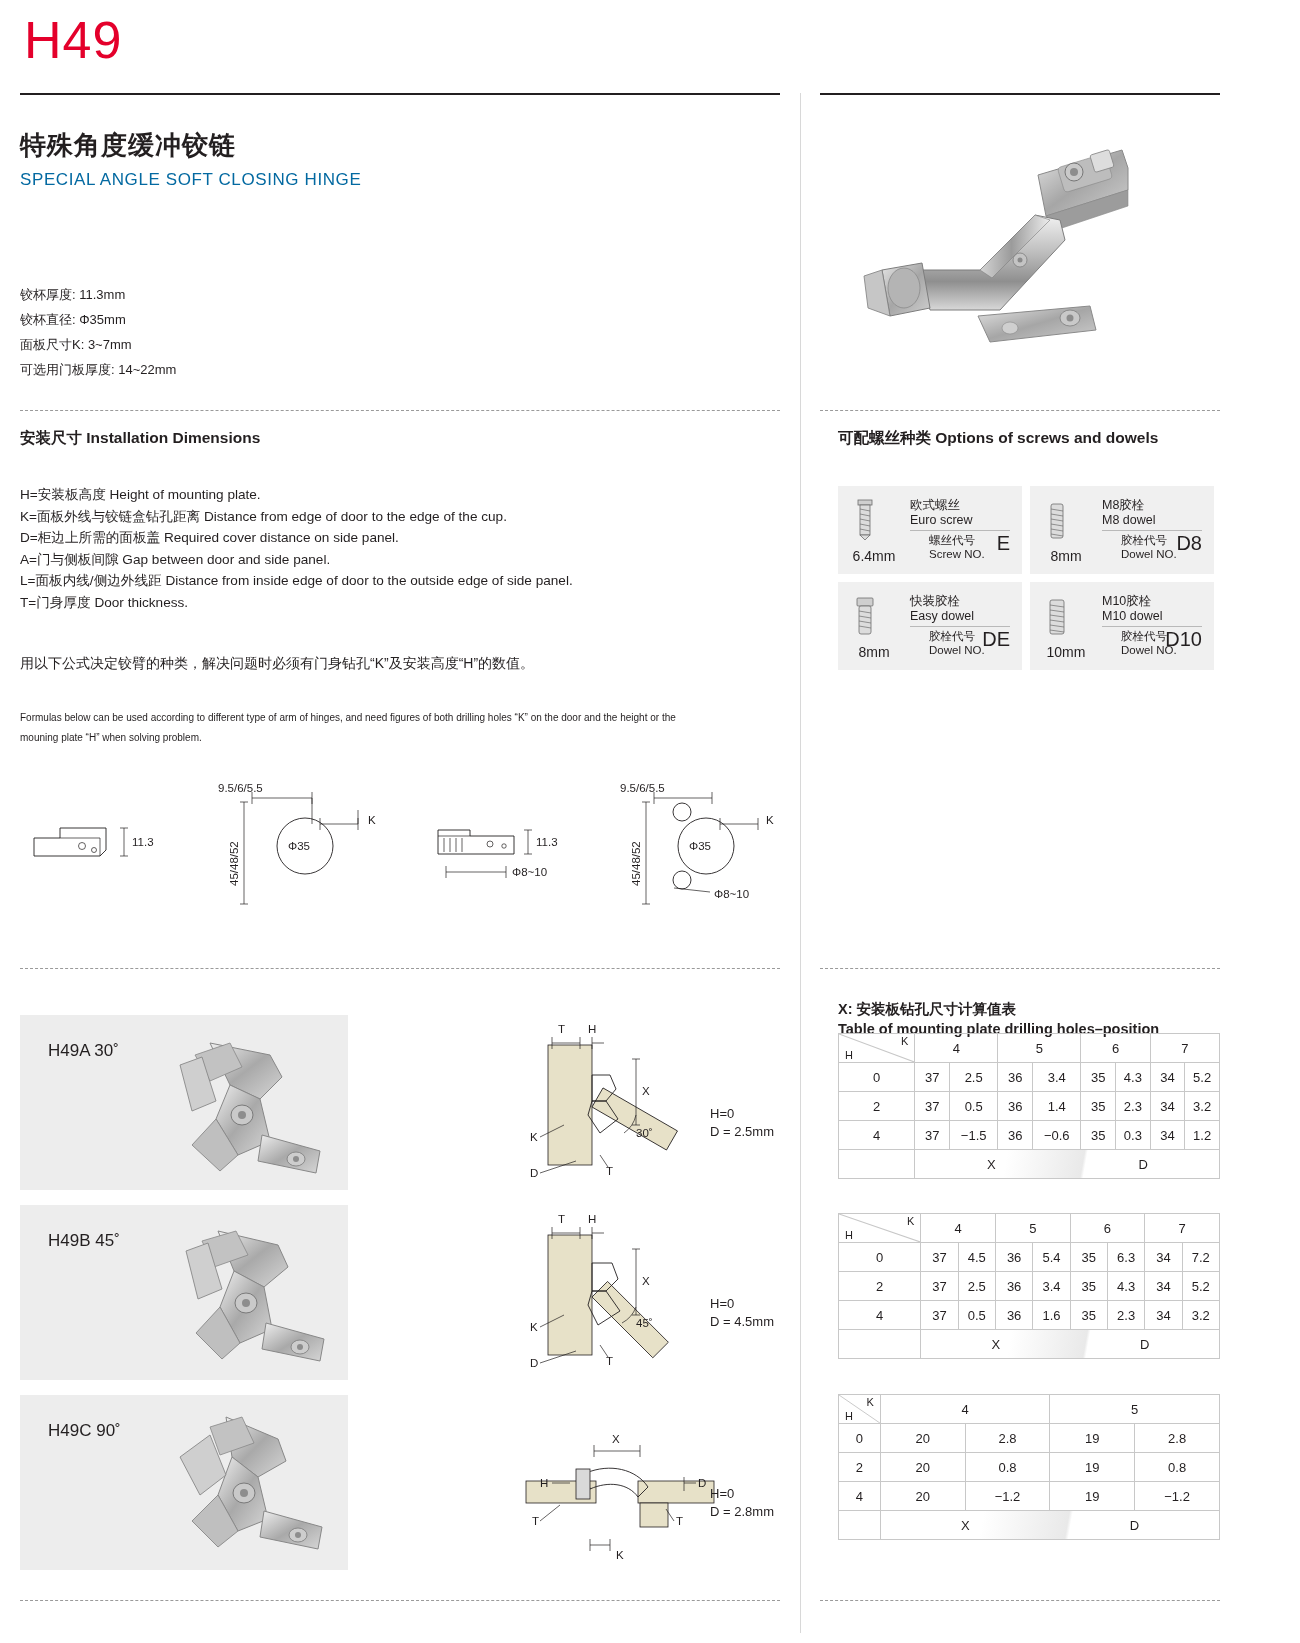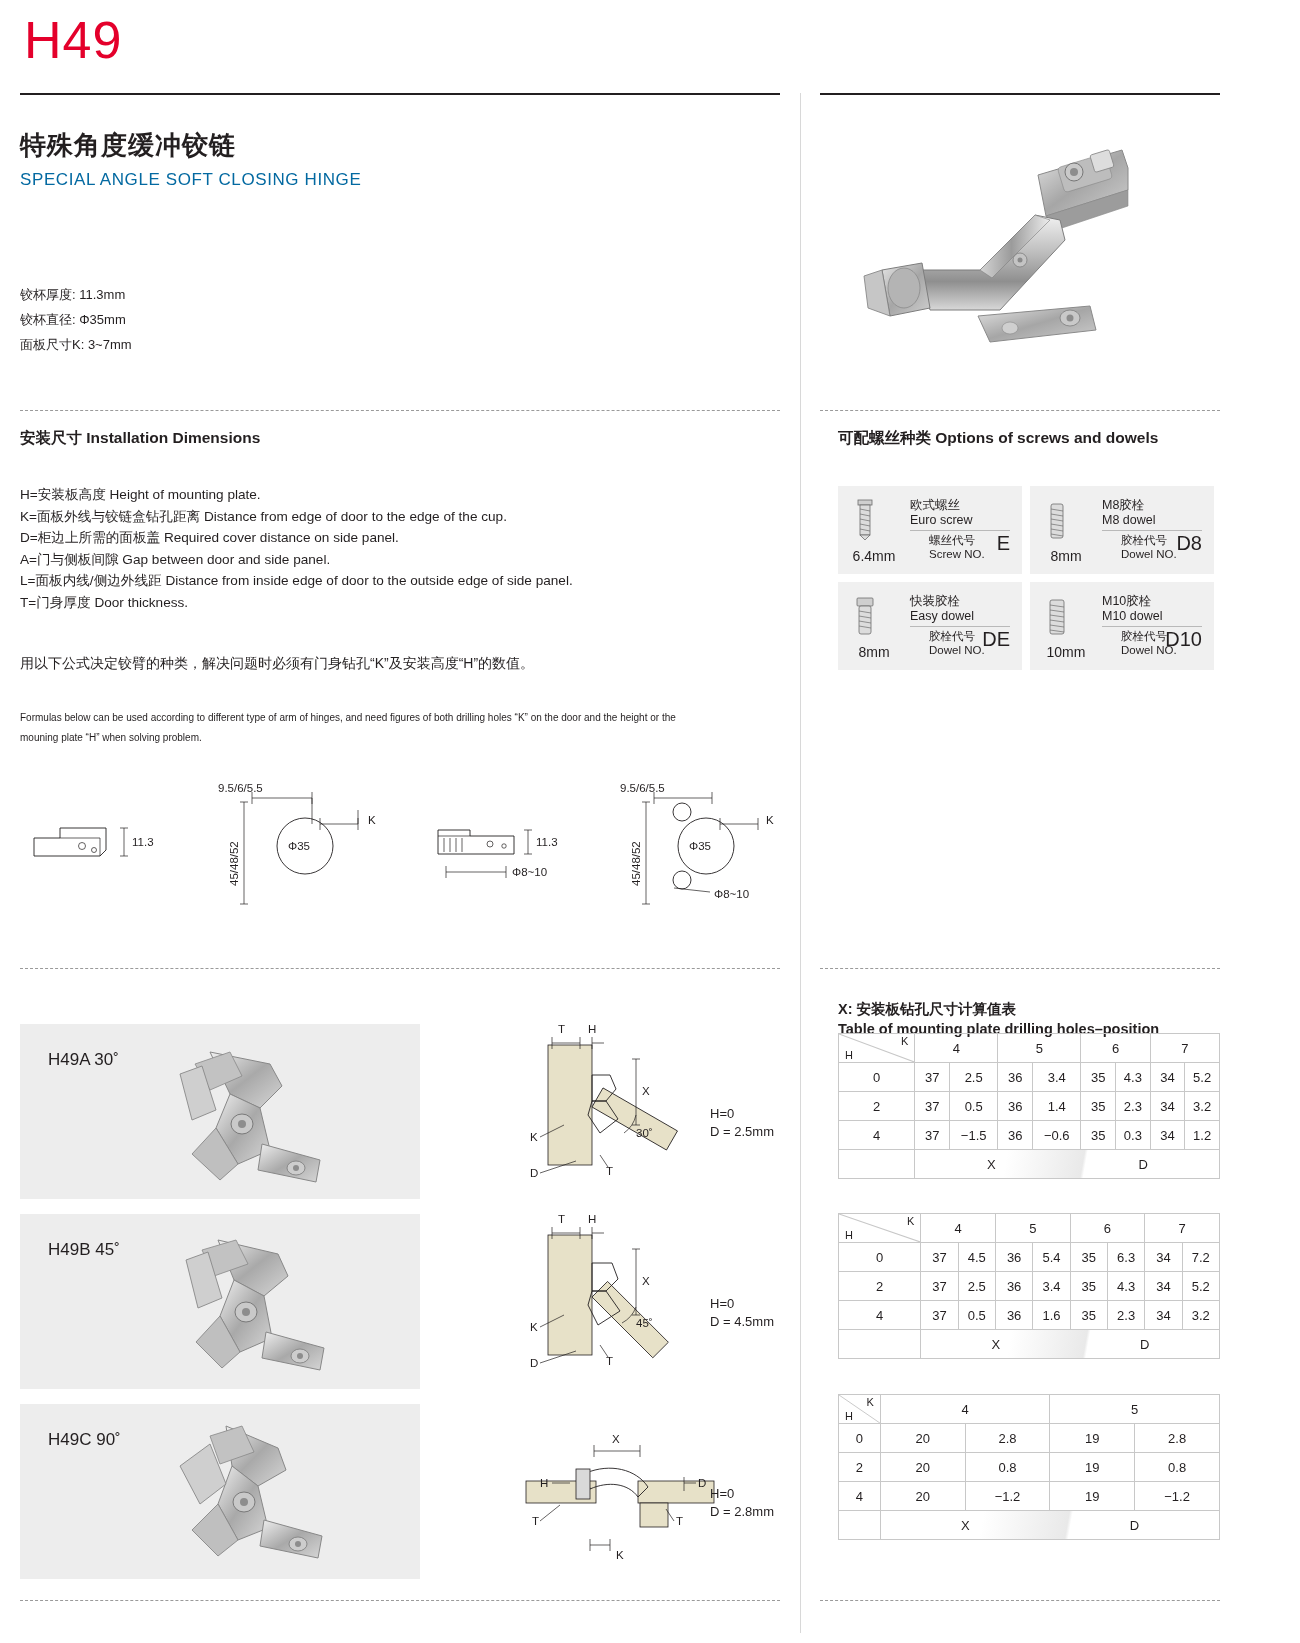--- a/index.html
+++ b/index.html
@@ -53,21 +53,21 @@
   }
   .screwbox .icon { position:absolute; left:12px; top:12px; width:48px; text-align:center; }
   .screwbox .mm { position:absolute; left:4px; top:62px; width:64px; text-align:center; font-size:14px; }
   .screwbox .t1 { position:absolute; left:72px; top:12px; font-size:12.5px; line-height:15px;}
   .screwbox .t2 { position:absolute; left:72px; top:48px; font-size:11.5px; line-height:13.5px;margin-left:19px;}
   .screwbox .no { position:absolute; right:12px; top:46px; font-size:20px; }
   .screwbox .hr { position:absolute; left:72px; top:44px; width:100px; height:1px; background:#b9b9b9; }
 
   
   .variant { position:absolute; left:20px; width:760px; height:175px; }
-  .vphoto { position:absolute; left:0; top:9px; width:400px; height:175px; background:#ededed; }
+  .vphoto { position:absolute; left:0; top:0; width:328px; height:175px; background:#ededed; }
   .vlabel { position:absolute; left:28px; top:26px; font-size:17px; }
   .vdiagram { position:absolute; left:420px; top:0; width:340px; height:175px; }
   .vnote { position:absolute; right:6px; top:90px; font-size:13px; line-height:18px; text-align:left; }
 
   
   .tbl-title { position:absolute; left:838px; font-size:14.5px; font-weight:bold; line-height:20px;margin-top:11px;}
   table.dt { position:absolute; border-collapse:collapse; width:382px; font-size:13px; }
   table.dt td, table.dt th { border:1px solid #c8c8c8; height:29px; text-align:center; font-weight:normal; padding:0; }
   table.dt .kh { position:relative; width:42px; }
   table.dt .kh .k { position:absolute; right:6px; top:1px; font-size:11px;}
@@ -143,20 +143,21 @@
       <circle cx="160" cy="140" r="7" fill="#c4c4c4" stroke="#7d7d7d" stroke-width="0.8"></circle>
       <circle cx="160" cy="140" r="2.5" fill="#8a8a8a"></circle>
     </svg>
   </div>
 
   <div class="specs">
     <div class="col cn">
       <div>铰杯厚度: 11.3mm</div>
       <div>铰杯直径: Φ35mm</div>
       <div>面板尺寸K: 3~7mm</div>
+      <div>可选用门板厚度: 14~22mm</div>
     </div>
   </div>
 
   <div class="dash" style="left:20px; top:410px; width:760px;"></div>
   <div class="dash" style="left:820px; top:410px; width:400px;"></div>
   <div class="dash" style="left:20px; top:968px; width:760px;"></div>
   <div class="dash" style="left:820px; top:968px; width:400px;"></div>
 
   <div style="position:absolute; left:800px; top:93px; width:1px; height:1540px; background:#d8d8d8;"></div>
 

